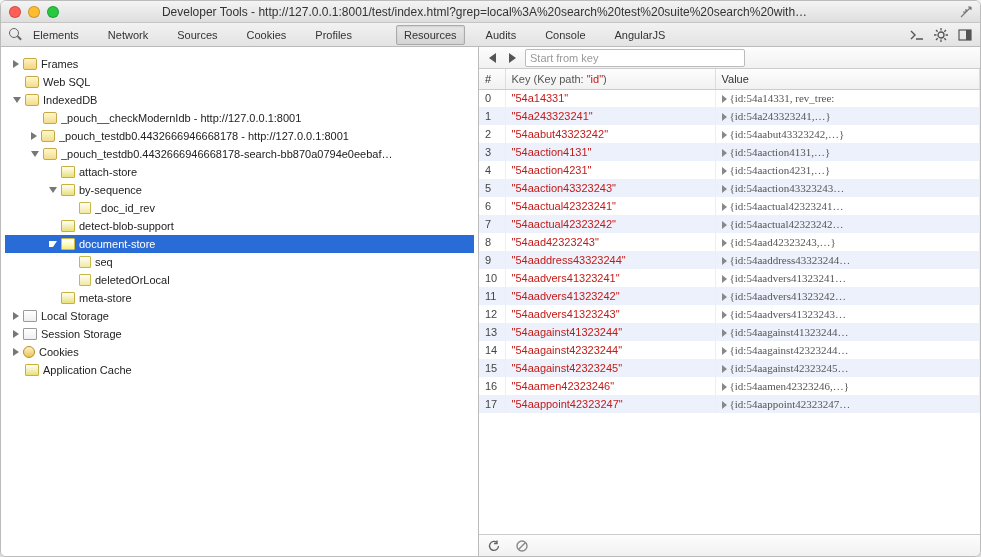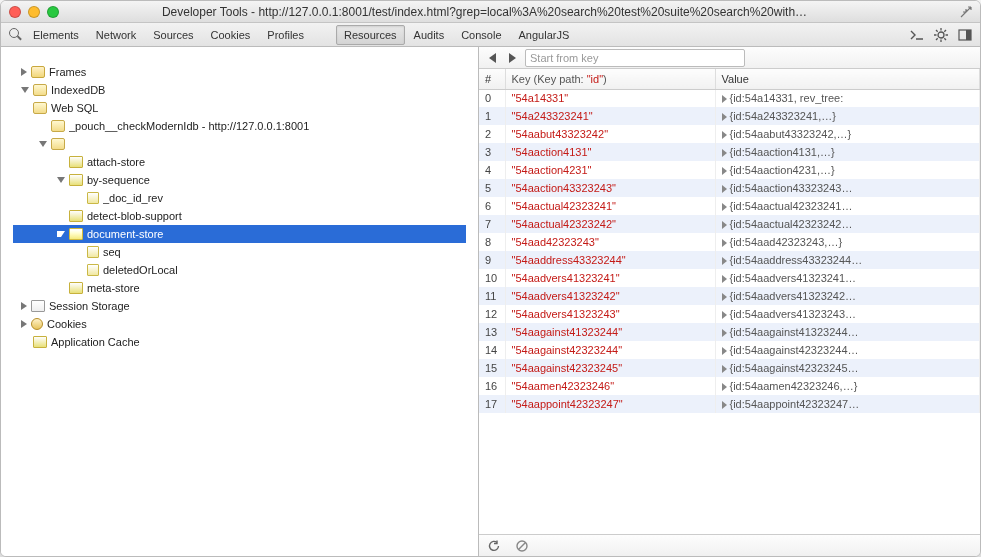--- a/index.html
+++ b/index.html
@@ -100,21 +100,21 @@
     padding: 4px 0;
     background:#fff;
   }
   .right-pane {
     flex:1;
     display:flex;
     flex-direction:column;
     min-width:0;
   }
   
-  .tree { list-style:none; margin:12px; padding:0; }
+  .tree { list-style:none; margin:4px; padding:0; }
   .row { display:flex; align-items:center; height:18px; padding-right:4px; white-space:nowrap; overflow:hidden; text-overflow:ellipsis;}
   .row.selected { background:#2a6cd7; color:#fff;text-align:center; }
   .row.selected .triangle { border-left-color:#fff; border-top-color:#fff; }
   .indent { display:inline-block; height:1px; }
   .triangle {
     width:0;height:0;display:inline-block;margin:0 2px 0 0;
     cursor:default;
   }
   .tri-right { border-top:4px solid transparent; border-bottom:4px solid transparent; border-left:6px solid #777; }
   .tri-down { border-left:4px solid transparent; border-right:4px solid transparent; border-top:6px solid #777; }
@@ -181,21 +181,21 @@
   .col-idx { width:26px; color:#444; text-align:left;}
   .col-key { width:210px; }
   .col-val { }
   .key-cell { color:#c41a16; }
   .val-cell { color:#333; }
   .disclosure {
     display:inline-block;width:0;height:0;
     border-top:4px solid transparent;border-bottom:4px solid transparent;border-left:5px solid #888;
     margin-right:3px; vertical-align:middle;
   }
-  .objtext { color:#555; }
+  .objtext { color:#555;font-family:Liberation Serif, serif; }
   .keypath-id { color:#c41a16; }
   .keypath-pre { color:#555; }
   
   .right-footer {
     height:22px;
     border-top:1px solid #ccc;
     background:linear-gradient(#fdfdfd,#f1f1f1);
     display:flex;
     align-items:center;
     padding:0 8px;
@@ -220,21 +220,21 @@
     <div class="titlebar-icon" style="background:none;">
       <svg width="12" height="12">
           <path d="M1 11 L6 6 M6 6 L6 3 M6 6 L3 6 M6 6 L11 1 M11 1 L8 1 M11 1 L11 4" stroke="#777" stroke-width="1.2" fill="none"></path>
         </svg>
     </div>
   </div>
 
   <div class="tabbar">
     <div class="tabbar-left">
       <span class="search-icon"></span>
-      <div id="tabs-container" style="display:flex;gap:1px;">
+      <div id="tabs-container" style="display:flex;gap:13px;">
           <div class="tab">Elements</div>
           <div class="tab">Network</div>
           <div class="tab">Sources</div>
           <div class="tab">Cookies</div>
           <div class="tab">Profiles</div>
           <div class="tab active">Resources</div>
           <div class="tab">Audits</div>
           <div class="tab">Console</div>
           <div class="tab">AngularJS</div>
         </div>
@@ -277,46 +277,55 @@
             <div class="row">
               <span class="indent" style="width: 8px;"></span>
               <span class="triangle tri-right"></span>
               <span class="node-icon icon-folder"></span>
               <span class="node-label">Frames</span>
             </div>
           </li>
           <li>
             <div class="row">
               <span class="indent" style="width: 8px;"></span>
+              <span class="triangle tri-none"></span>
+              <span class="node-icon icon-db"></span>
+              <span class="node-label">Web SQL</span>
+            </div>
+          </li>
+          <li>
+            <div class="row">
+              <span class="indent" style="width: 8px;"></span>
               <span class="triangle tri-down"></span>
               <span class="node-icon icon-db"></span>
               <span class="node-label">IndexedDB</span>
             </div>
           </li>
           <li>
             <div class="row">
-              <span class="indent" style="width: 8px;"></span>
-              <span class="triangle tri-none"></span>
-              <span class="node-icon icon-db"></span>
-              <span class="node-label">Web SQL</span>
-            </div>
-          </li>
-          <li>
-            <div class="row">
               <span class="indent" style="width: 26px;"></span>
               <span class="triangle tri-none"></span>
               <span class="node-icon icon-db"></span>
               <span class="node-label">_pouch__checkModernIdb - http://127.0.0.1:8001</span>
+            </div>
+          </li>
+          <li>
+            <div class="row">
+              <span class="indent" style="width: 26px;"></span>
+              <span class="triangle tri-right"></span>
+              <span class="node-icon icon-db"></span>
+              <span class="node-label">_pouch_testdb0.4432666946668178 - http://127.0.0.1:8001</span>
             </div>
           </li>
           <li>
             <div class="row">
               <span class="indent" style="width: 26px;"></span>
               <span class="triangle tri-down"></span>
               <span class="node-icon icon-db"></span>
+              <span class="node-label">_pouch_testdb0.4432666946668178-search-bb870a0794e0eebaf…</span>
             </div>
           </li>
           <li>
             <div class="row">
               <span class="indent" style="width: 44px;"></span>
               <span class="triangle tri-none"></span>
               <span class="node-icon icon-table"></span>
               <span class="node-label">attach-store</span>
             </div>
           </li>
@@ -367,20 +376,28 @@
               <span class="node-icon icon-col"></span>
               <span class="node-label">deletedOrLocal</span>
             </div>
           </li>
           <li>
             <div class="row">
               <span class="indent" style="width: 44px;"></span>
               <span class="triangle tri-none"></span>
               <span class="node-icon icon-table"></span>
               <span class="node-label">meta-store</span>
+            </div>
+          </li>
+          <li>
+            <div class="row">
+              <span class="indent" style="width: 8px;"></span>
+              <span class="triangle tri-right"></span>
+              <span class="node-icon icon-grid"></span>
+              <span class="node-label">Local Storage</span>
             </div>
           </li>
           <li>
             <div class="row">
               <span class="indent" style="width: 8px;"></span>
               <span class="triangle tri-right"></span>
               <span class="node-icon icon-grid"></span>
               <span class="node-label">Session Storage</span>
             </div>
           </li>

